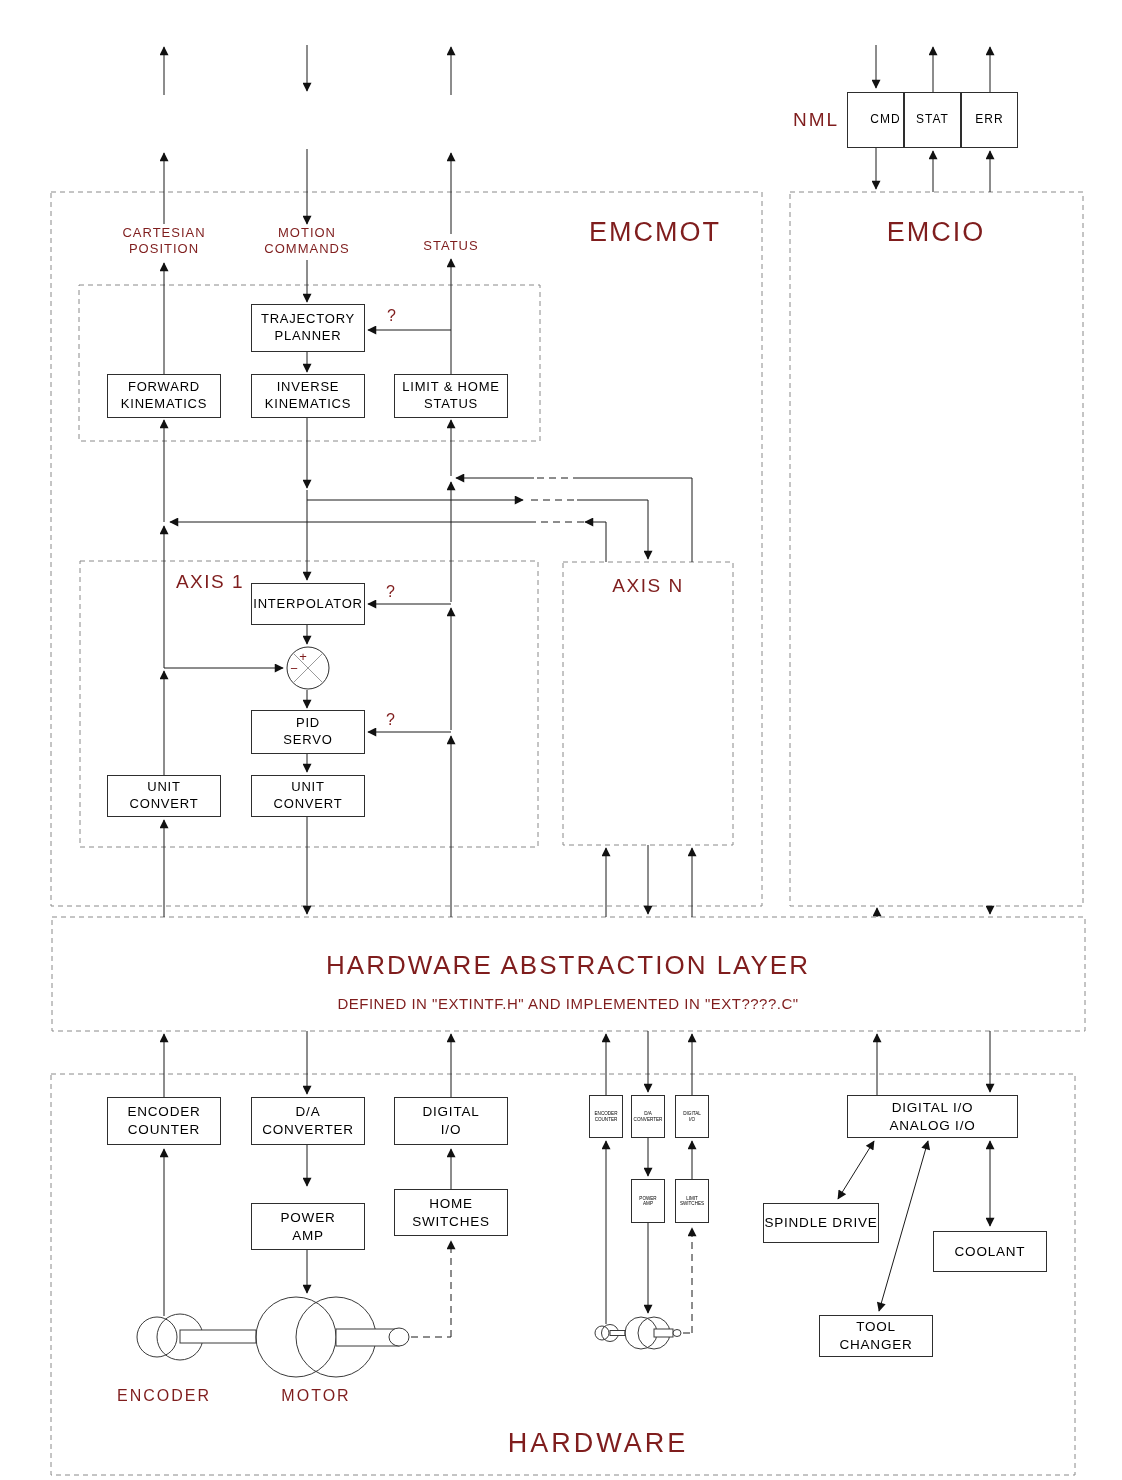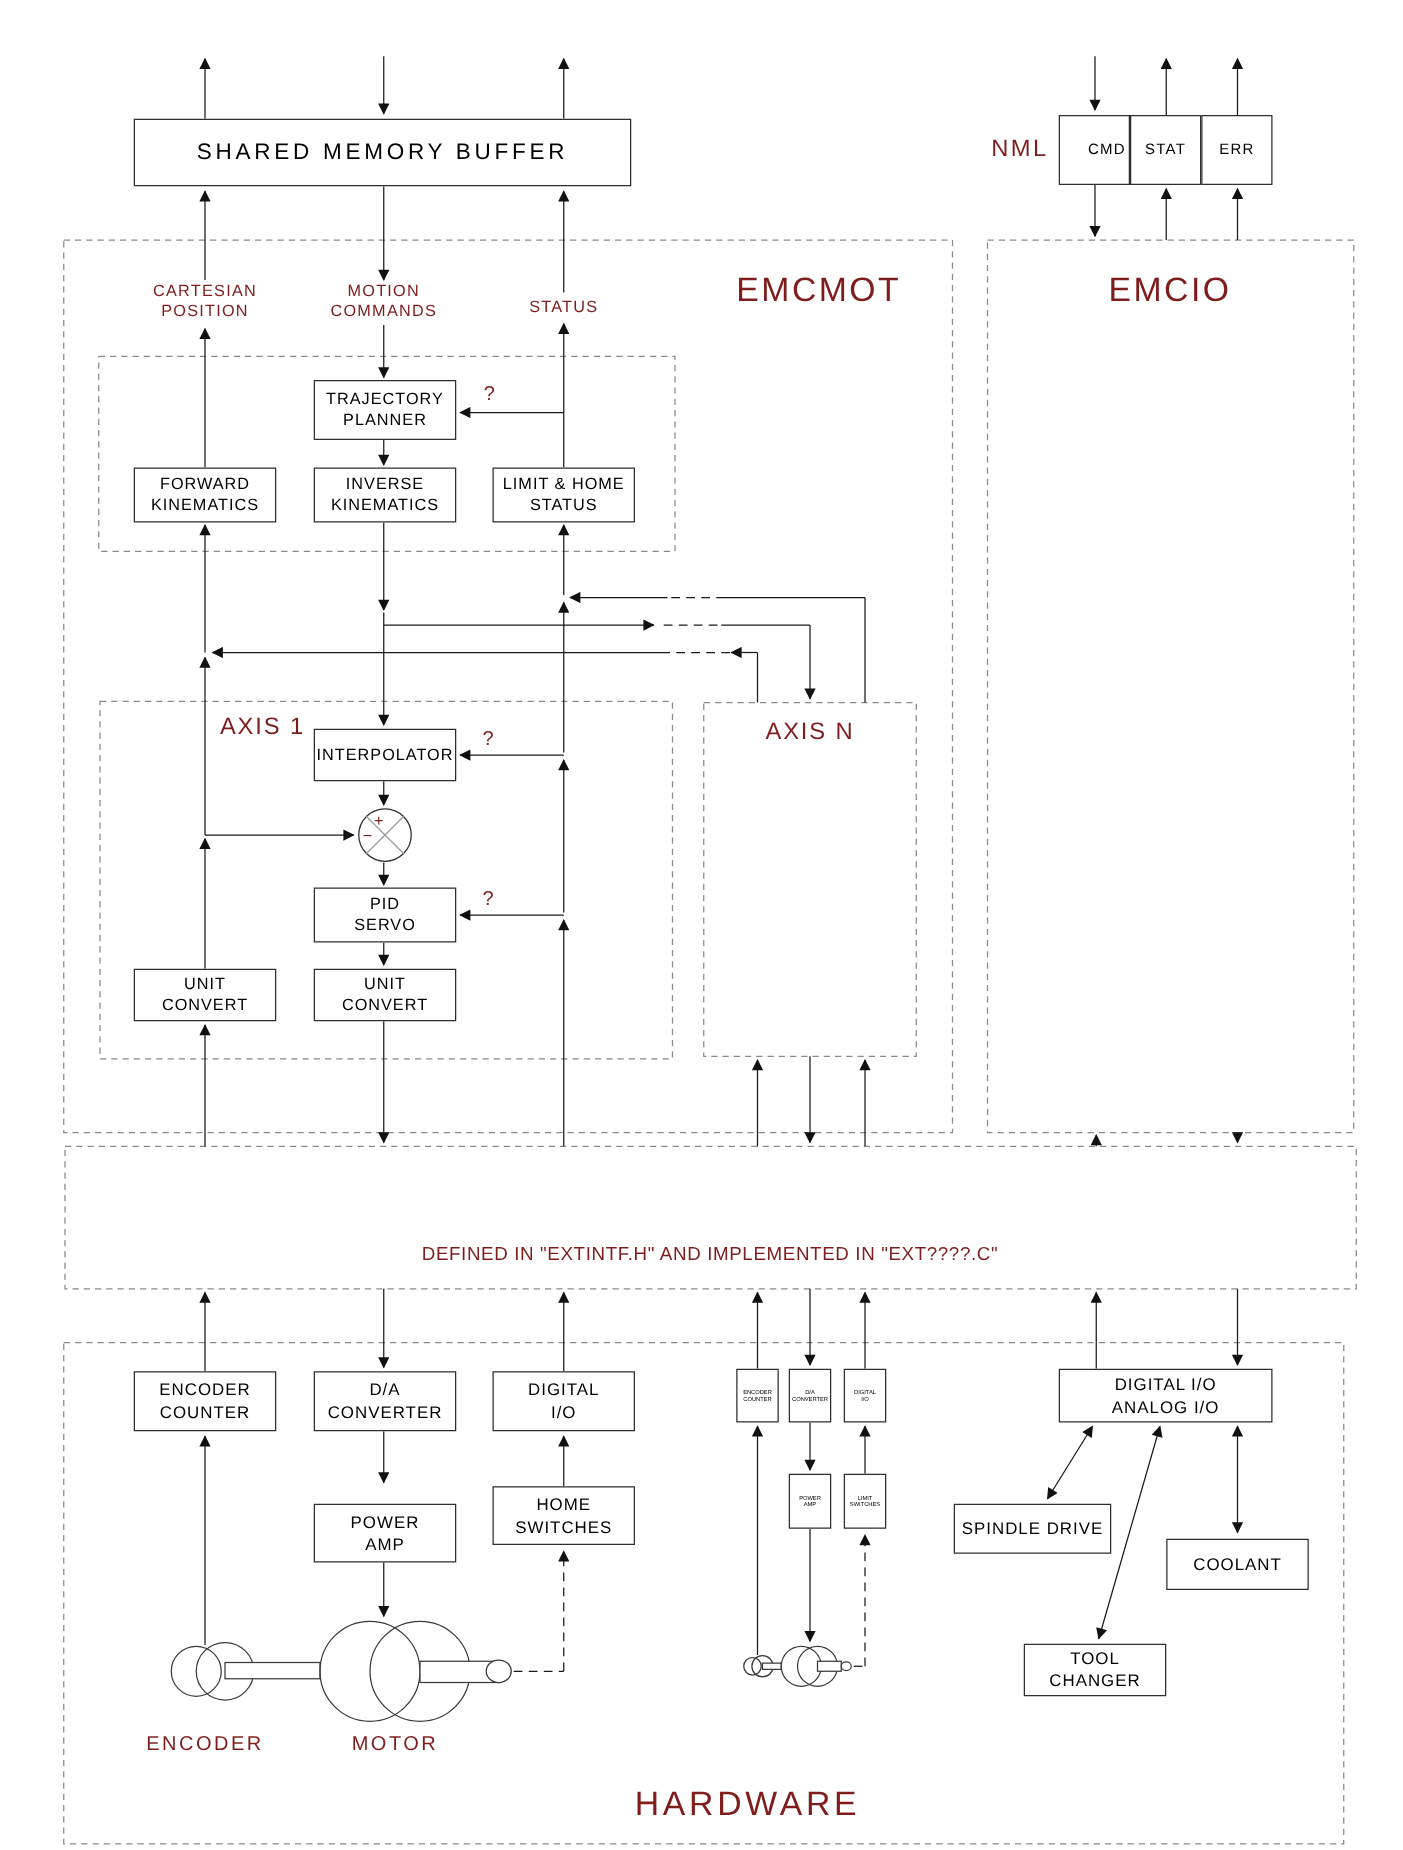--- a/index.html
+++ b/index.html
@@ -167,21 +167,20 @@
       <circle cx="602" cy="1333" r="7"></circle>
       <circle cx="610" cy="1333" r="8.5"></circle>
       <rect x="610" y="1330.5" width="15" height="5" fill="#fff"></rect>
       <circle cx="641" cy="1333" r="16"></circle>
       <circle cx="654" cy="1333" r="16"></circle>
       <rect x="654" y="1329" width="19" height="8" fill="#fff"></rect>
       <ellipse cx="677" cy="1333" rx="4" ry="3.5" fill="#fff"></ellipse>
     </g>
   </svg>
 
-  <div class="box f-smb" style="left:107px;top:95px;width:398px;height:54px;">SHARED MEMORY BUFFER</div>
 
   <div class="lbl f-nml" style="left:816px;top:120px;">NML</div>
   <div class="box f-cell" style="left:847px;top:92px;width:57px;height:56px;padding-left:20px;">CMD</div>
   <div class="box f-cell" style="left:904px;top:92px;width:57px;height:56px;">STAT</div>
   <div class="box f-cell" style="left:961px;top:92px;width:57px;height:56px;">ERR</div>
 
   <div class="lbl f-sec" style="left:655px;top:233px;">EMCMOT</div>
   <div class="lbl f-sec" style="left:936px;top:233px;">EMCIO</div>
 
   <div class="lbl f-sig" style="left:164px;top:241px;">CARTESIAN
@@ -211,20 +210,21 @@
 
   <div class="box f-box" style="left:251px;top:710px;width:114px;height:44px;">PID
 SERVO</div>
   <div class="lbl f-q" style="left:391px;top:720px;">?</div>
 
   <div class="box f-box" style="left:107px;top:775px;width:114px;height:42px;">UNIT
 CONVERT</div>
   <div class="box f-box" style="left:251px;top:775px;width:114px;height:42px;">UNIT
 CONVERT</div>
 
+  <div class="lbl f-halt" style="left:568px;top:965px;">HARDWARE ABSTRACTION LAYER</div>
   <div class="lbl f-hals" style="left:568px;top:1004px;">DEFINED IN "EXTINTF.H" AND IMPLEMENTED IN "EXT????.C"</div>
 
   <div class="box f-hw" style="left:107px;top:1097px;width:114px;height:48px;">ENCODER
 COUNTER</div>
   <div class="box f-hw" style="left:251px;top:1097px;width:114px;height:48px;">D/A
 CONVERTER</div>
   <div class="box f-hw" style="left:394px;top:1097px;width:114px;height:48px;">DIGITAL
 I/O</div>
   <div class="box f-hw" style="left:251px;top:1189px;width:114px;height:47px;margin-top:14px;">POWER
 AMP</div>
@@ -237,21 +237,21 @@
 CONVERTER</div>
   <div class="box f-mini" style="left:675px;top:1095px;width:34px;height:43px;">DIGITAL
 I/O</div>
   <div class="box f-mini" style="left:631px;top:1179px;width:34px;height:44px;">POWER
 AMP</div>
   <div class="box f-mini" style="left:675px;top:1179px;width:34px;height:44px;">LIMIT
 SWITCHES</div>
 
   <div class="box f-hw" style="left:847px;top:1095px;width:171px;height:43px;">DIGITAL I/O
 ANALOG I/O</div>
-  <div class="box f-hw" style="left:763px;top:1203px;width:126px;height:40px;">SPINDLE DRIVE</div>
+  <div class="box f-hw" style="left:763px;top:1203px;width:116px;height:40px;">SPINDLE DRIVE</div>
   <div class="box f-hw" style="left:933px;top:1231px;width:114px;height:41px;">COOLANT</div>
   <div class="box f-hw" style="left:819px;top:1315px;width:114px;height:42px;">TOOL
 CHANGER</div>
 
   <div class="lbl f-draw" style="left:164px;top:1396px;">ENCODER</div>
   <div class="lbl f-draw" style="left:316px;top:1396px;">MOTOR</div>
 
   <div class="lbl f-big" style="left:598px;top:1444px;">HARDWARE</div>
 
 </div>

